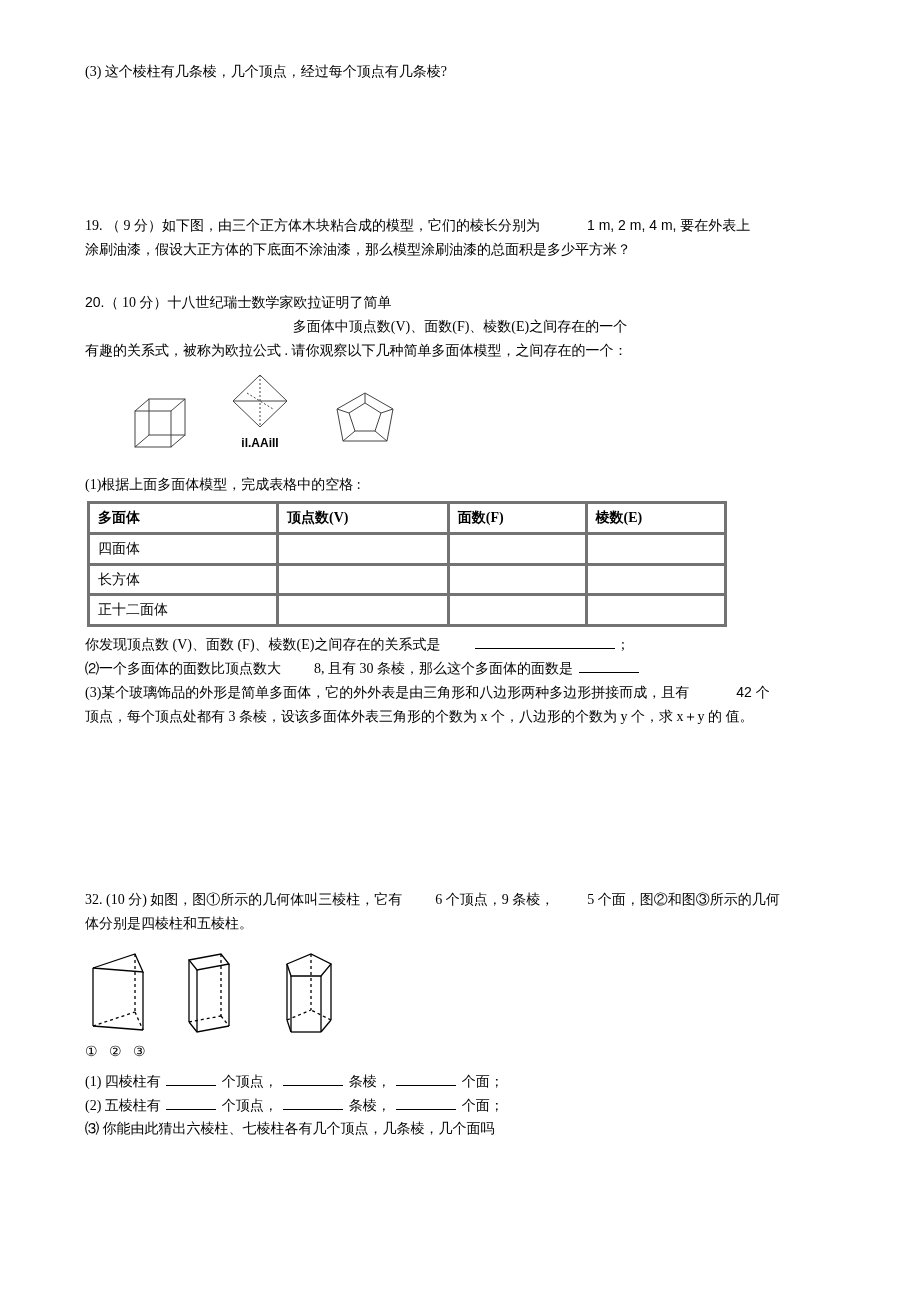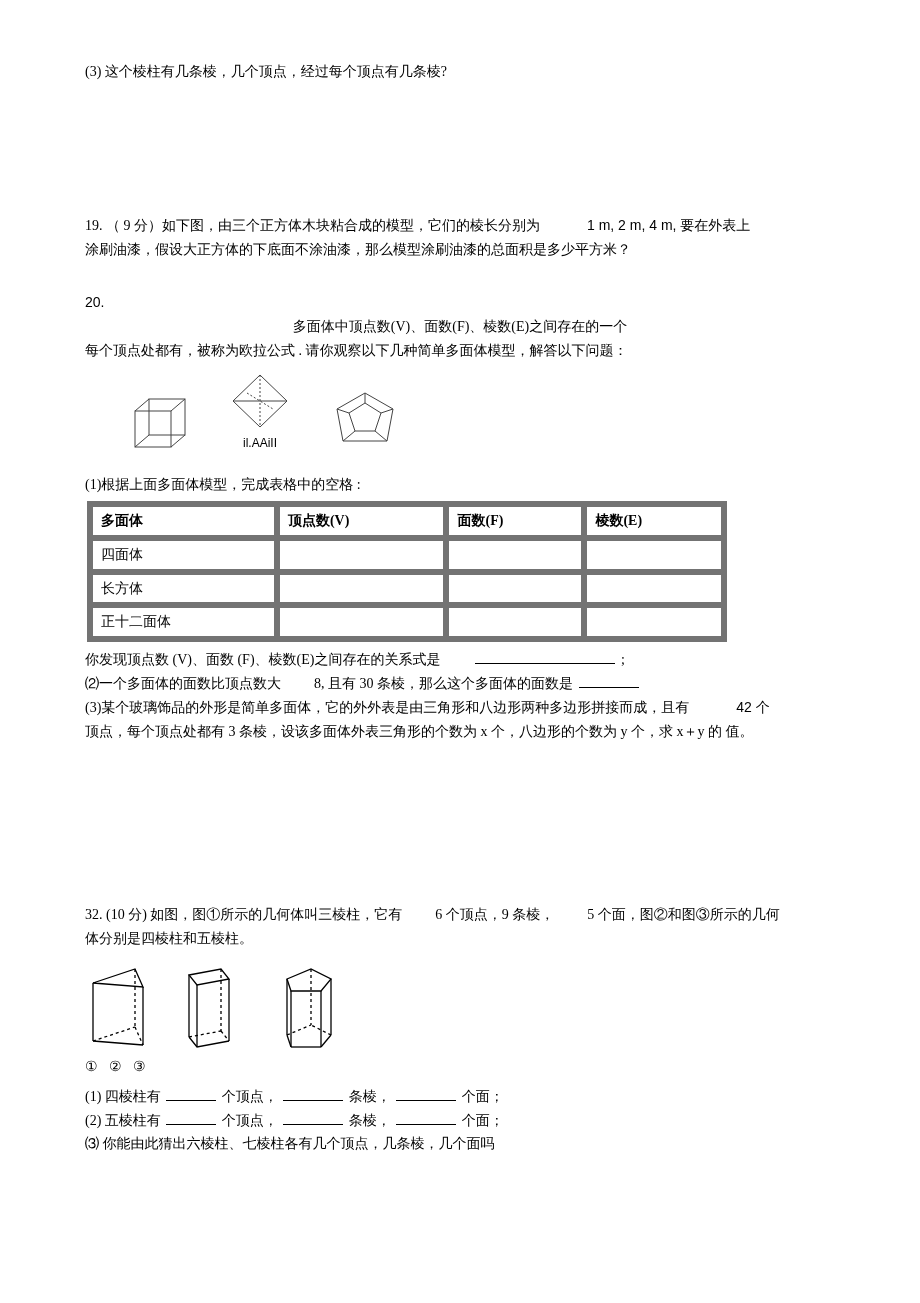--- a/index.html
+++ b/index.html
@@ -14,29 +14,29 @@
       color: #000;
       background: #fff;
     }
     .q { margin-bottom: 10px; }
     .spacer-lg { height: 120px; }
     .spacer-sm { height: 20px; }
     .q20-row1 { display: flex; justify-content: flex-start; }
     .q20-row2 { display: flex; justify-content: center; }
     .polyhedra-row { display: flex; align-items: flex-end; gap: 30px; margin: 8px 0 4px 40px; }
     .poly-fig { display:flex; flex-direction:column; align-items:center; }
-    .poly-caption { font-size: 12px; font-weight: normal; font-family: Arial, sans-serif; margin-top:2px;}
+    .poly-caption { font-size: 12px; font-weight: bold; font-family: Arial, sans-serif; margin-top:2px;}
     table.euler {
       border-collapse: collapse;
       width: 640px;
       margin: 4px 0 6px 2px;
       font-size: 14px;
     }
     table.euler th, table.euler td {
-      border: 6px solid #737373;
+      border: 3px solid #737373;
       padding: 2px 8px;
       text-align: left;
       height: 20px;
     }
     .blank-line { display:inline-block; border-bottom: 1px solid #000; width: 140px; height: 1em; vertical-align: baseline; margin: 0 2px; }
     .blank-short { display:inline-block; border-bottom: 1px solid #000; width: 60px; height: 1em; vertical-align: baseline; margin: 0 2px; }
     .blank-tiny { display:inline-block; border-bottom: 1px solid #000; width: 50px; height: 1em; vertical-align: baseline; margin: 0 2px; }
     .prisms-row { display:flex; align-items:flex-end; gap: 30px; margin: 6px 0 2px 0; }
     .prism-labels { margin: 2px 0 6px 0; letter-spacing: 4px; font-family: Liberation Serif, serif; }
     .sans { font-family: Arial, "Helvetica", sans-serif; }
@@ -59,26 +59,27 @@
     <span class="sans">1 m,  2 m,  4 m, 要在外表上</span>
   </div>
   <div>涂刷油漆，假设大正方体的下底面不涂油漆，那么模型涂刷油漆的总面积是多少平方米？</div>
 </div>
 
 <div class="spacer-sm"></div>
 
 <div class="q">
   <div class="q20-row1">
     <span class="sans">20.</span>
+    <span>（ 10 分）十八世纪瑞士数学家欧拉证明了简单</span>
   </div>
   <div class="q20-row2">
     <span>多面体中顶点数</span>
     <span>(V)、面数(F)、棱数(E)之间存在的一个</span>
   </div>
-  <div>每个顶点处都有，被称为欧拉公式 . 请你观察以下几种简单多面体模型，解答以下问题：</div>
+  <div>有趣的关系式，被称为欧拉公式 . 请你观察以下几种简单多面体模型，之间存在的一个：</div>
 
   <div class="polyhedra-row">
     <div class="poly-fig">
       <svg width="70" height="60">
         <g stroke="#444" stroke-width="1" fill="none">
           <rect x="10" y="18" width="36" height="36"></rect>
           <rect x="24" y="6" width="36" height="36"></rect>
           <line x1="10" y1="18" x2="24" y2="6"></line>
           <line x1="46" y1="18" x2="60" y2="6"></line>
           <line x1="46" y1="54" x2="60" y2="42"></line>

